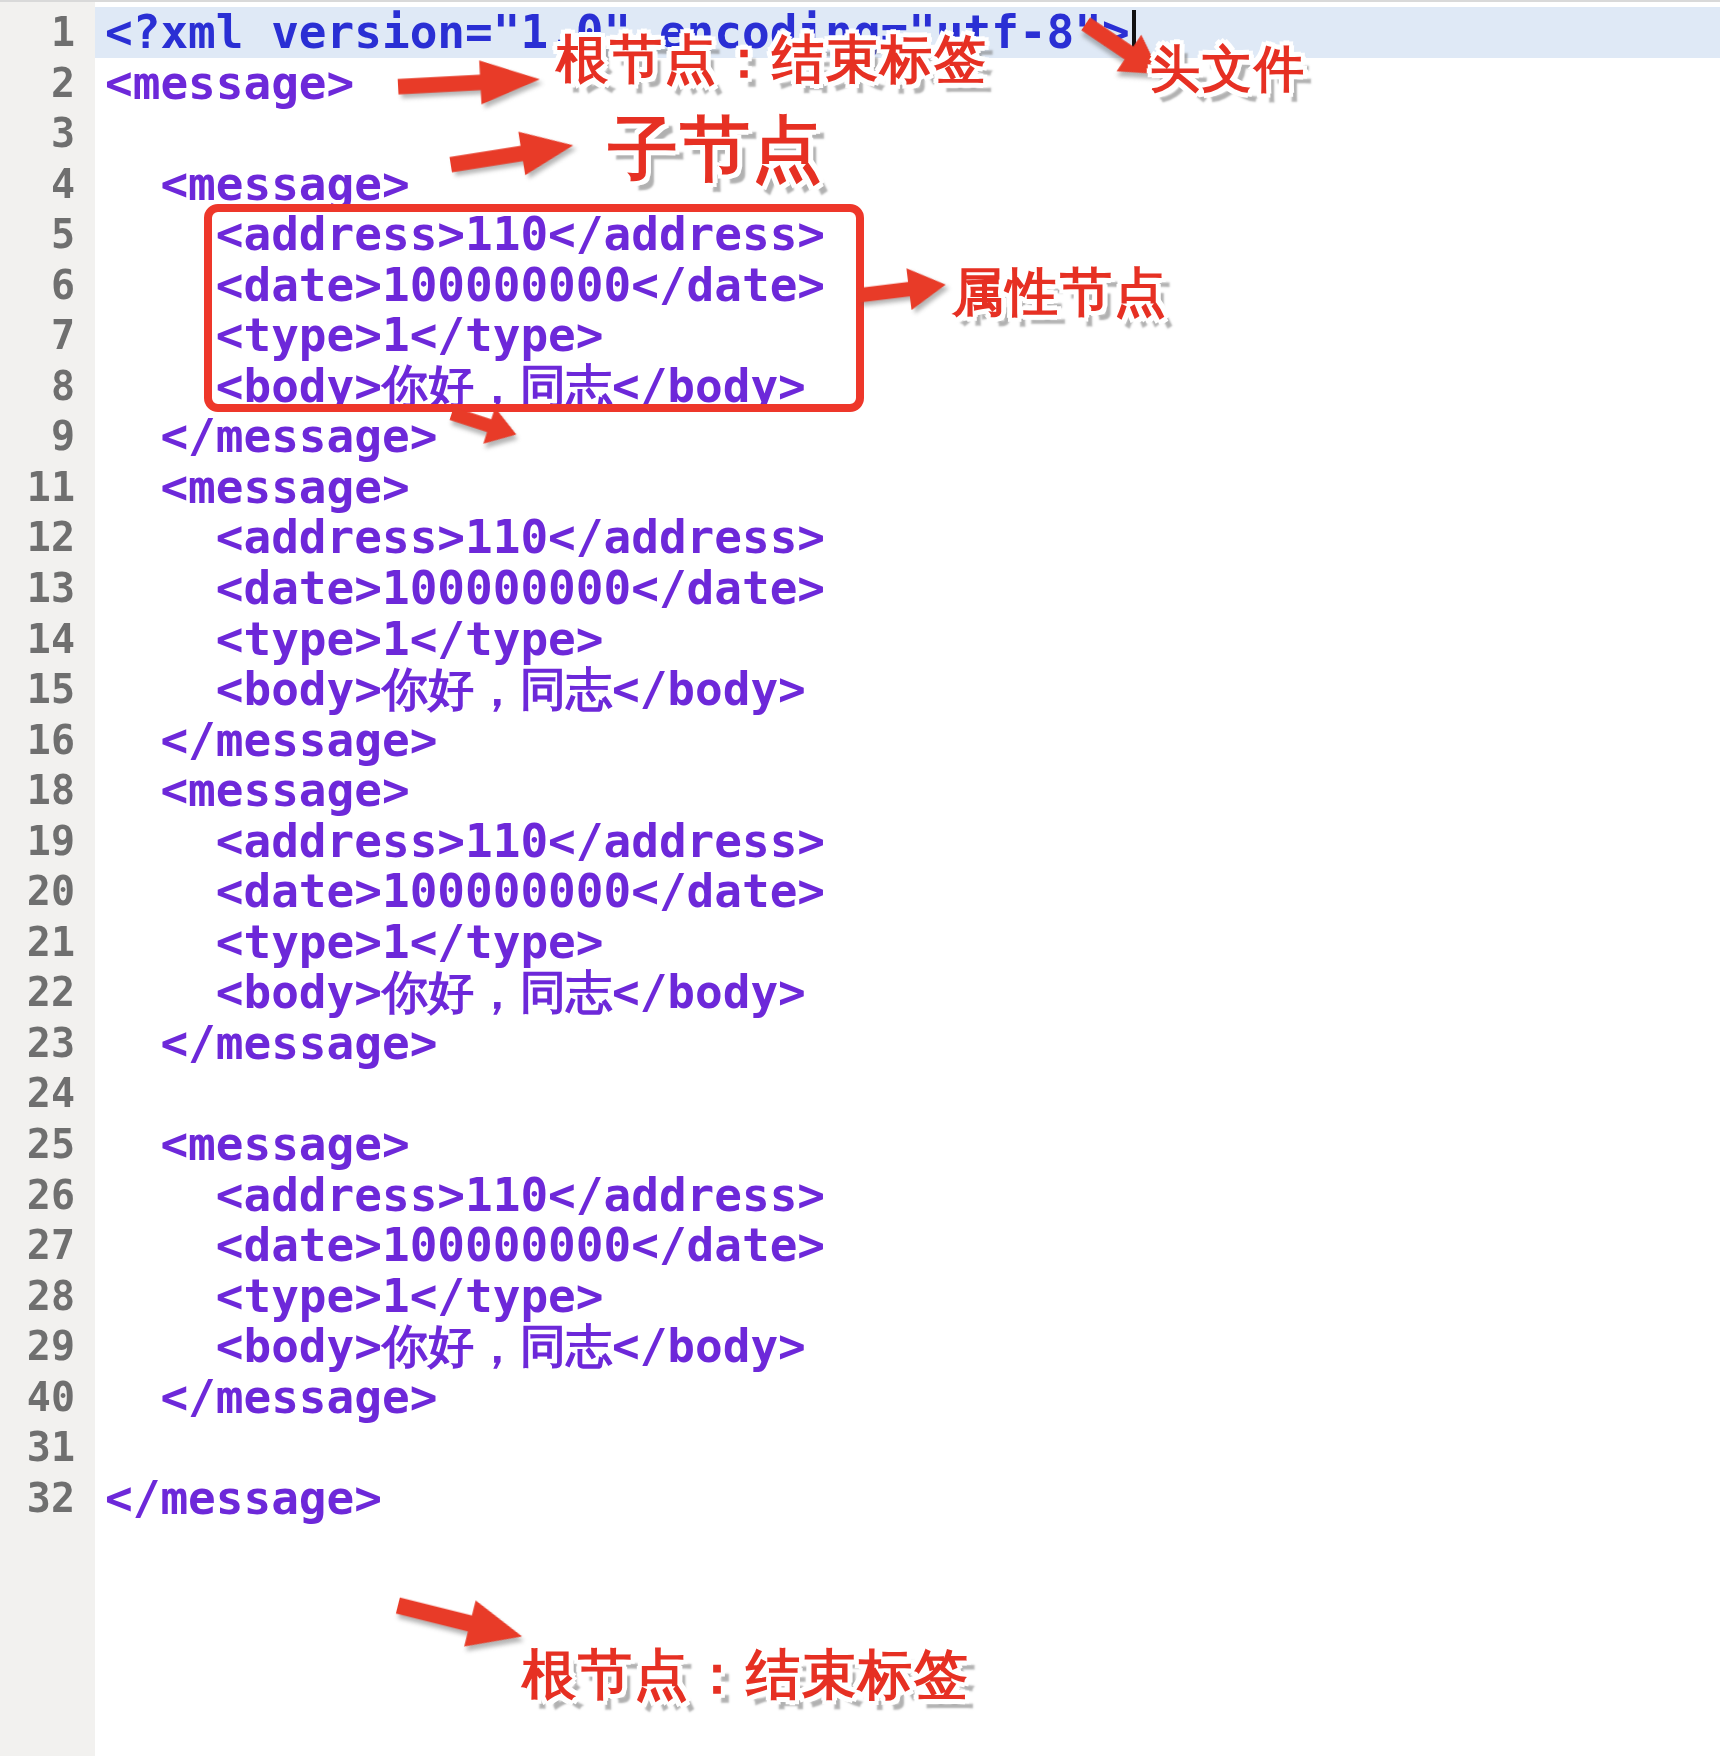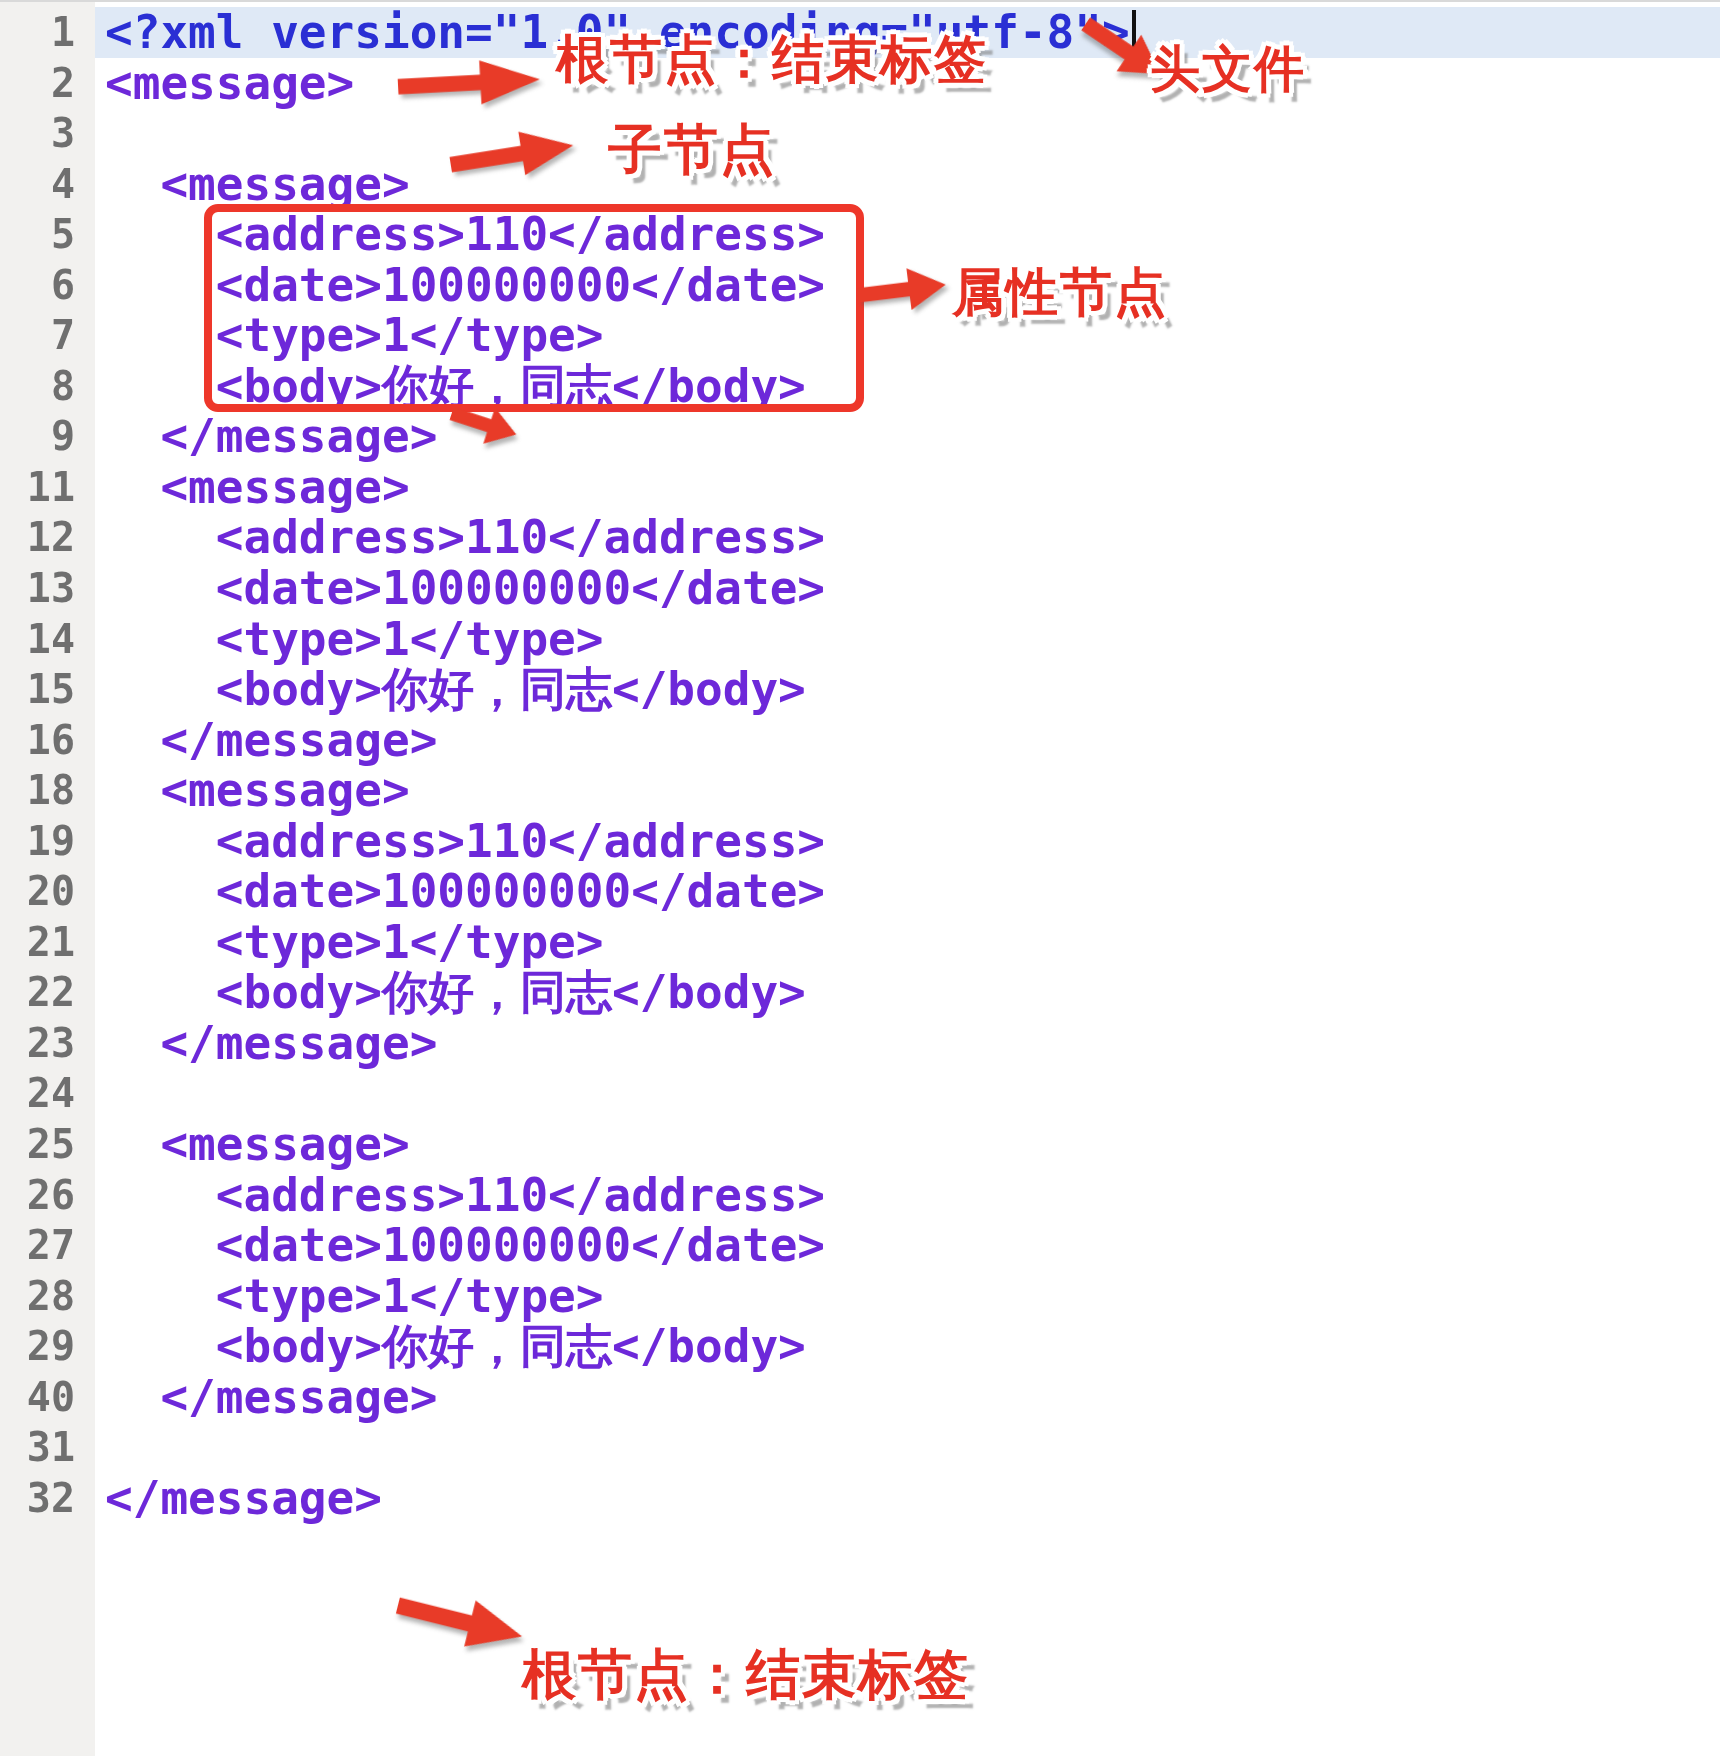--- a/index.html
+++ b/index.html
@@ -58,21 +58,21 @@
     letter-spacing:2px;
     text-shadow:
       -4px -4px 0 #ffffff, 4px -4px 0 #ffffff,
       -4px 4px 0 #ffffff, 4px 4px 0 #ffffff,
       -5px 0 0 #ffffff, 5px 0 0 #ffffff,
       0 -5px 0 #ffffff, 0 5px 0 #ffffff,
       8px 9px 2px rgba(125,125,125,0.6);
   }
   .label-root-start { left:556px; top:26px;  font-size:52px; line-height:62px; }
   .label-header     { left:1150px; top:37px; font-size:50px; line-height:60px; }
-  .label-child      { left:608px; top:116px; font-size:54px; line-height:62px; }
+  .label-child      { left:608px; top:116px; font-size:70px; line-height:62px; }
   .label-attr       { left:952px; top:260px; font-size:52px; line-height:60px; }
   .label-root-end   { left:522px; top:1600px; font-size:54px; line-height:64px;margin-top:40px; }
   .arrow-root-start { left:398px;  top:58px;   width:142px; height:46px; transform:rotate(-3deg); }
   .arrow-header     { left:1078px; top:24px;   width:90px;  height:46px; transform:rotate(34deg); }
   .arrow-child      { left:450px;  top:130px;  width:124px; height:46px; transform:rotate(-9deg); }
   .arrow-attr       { left:858px;  top:266px;  width:88px;  height:44px; transform:rotate(-7deg); }
   .arrow-after-9    { left:450px;  top:402px;  width:68px;  height:40px; transform:rotate(18deg); }
   .arrow-root-end   { left:396px;  top:1594px; width:128px; height:50px; transform:rotate(14deg); }
 </style>
 </head>

